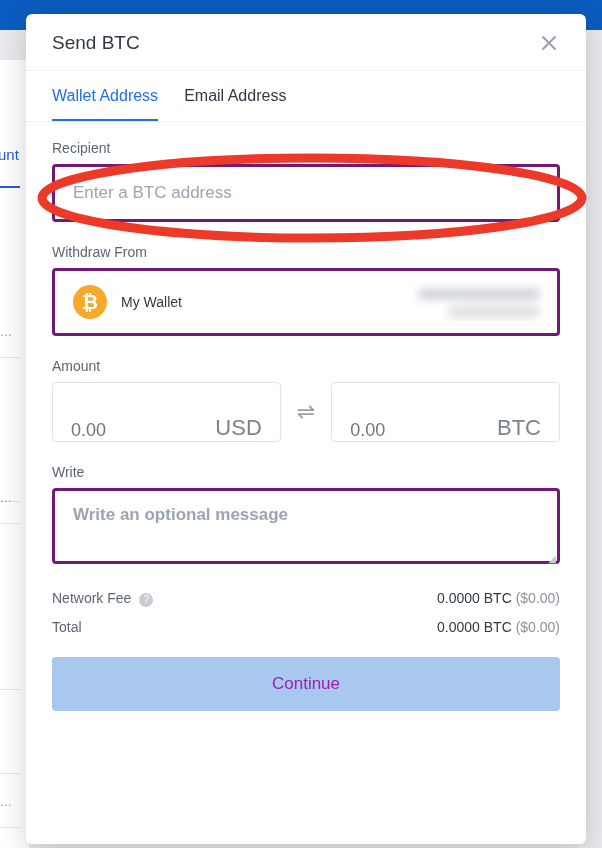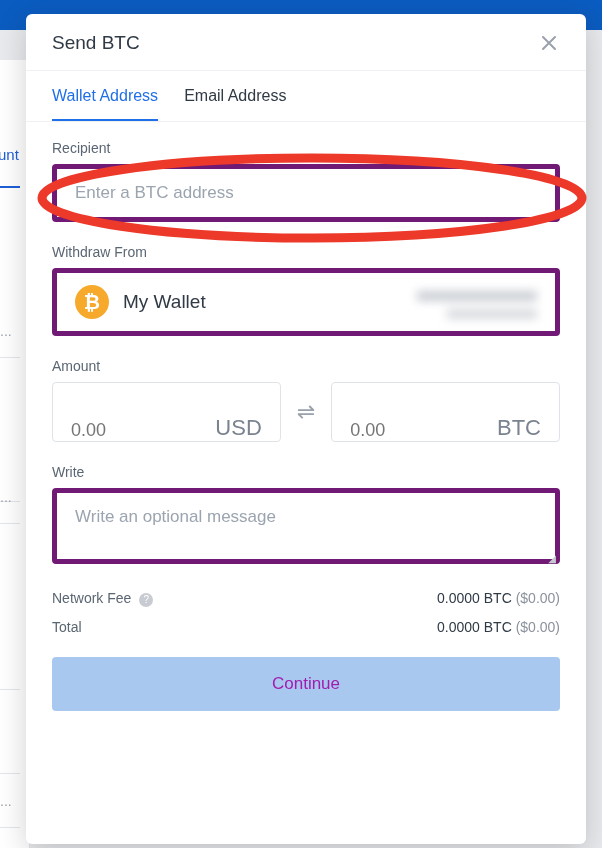--- a/index.html
+++ b/index.html
@@ -108,21 +108,21 @@
     display: flex;
     flex-direction: column;
   }
   .label {
     font-size: 14px;
     color: #5b6673;
     margin-bottom: 8px;
   }
   .input, .select-box, .textarea {
     width: 100%;
-    border: 5px solid #701a75;
+    border: 3px solid #701a75;
     border-radius: 4px;
     font-size: 17px;
     color: #2f3a45;
     background: #fff;
   }
   .input {
     height: 58px;
     padding: 0 18px;
   }
   .input::placeholder, .textarea::placeholder { color: #9ba4af; }
@@ -149,21 +149,21 @@
   }
   .btc-icon {
     width: 34px; height: 34px;
     border-radius: 50%;
     background: #f7a92b;
     display:flex;align-items:center;justify-content:center;
     color:#fff;
     font-weight:700;
     font-size:20px;
   }
-  .wallet-name { font-size: 19px; color:#2f3a45; }
+  .wallet-name { font-size: 14px; color:#2f3a45; }
   .wallet-balance {
     position:absolute;
     right:18px; top:14px;
     width:120px; height:36px;
     filter: blur(5px);
     background:
       linear-gradient(#c9cdd3,#c9cdd3) 0 4px/100% 10px no-repeat,
       linear-gradient(#d7dade,#d7dade) 30px 22px/90px 10px no-repeat;
   }
   .amount-row {
@@ -194,20 +194,21 @@
   .swap {
     color:#9aa1ab;
     font-size:22px;
     cursor:pointer;
   }
   .textarea {
     height: 76px;
     padding: 14px 18px;
     resize: none;
     font-family: inherit;
+    font-weight: bold;
   }
   .note-wrap { position:relative; margin-bottom:16px; }
   .resize-handle {
     position:absolute; right:4px; bottom:4px;
     color:#c5cad1; font-size:10px; pointer-events:none;
   }
   .fee-row {
     display:flex; justify-content:space-between;
     font-size:14px; color:#5b6673;
     padding: 6px 0;

